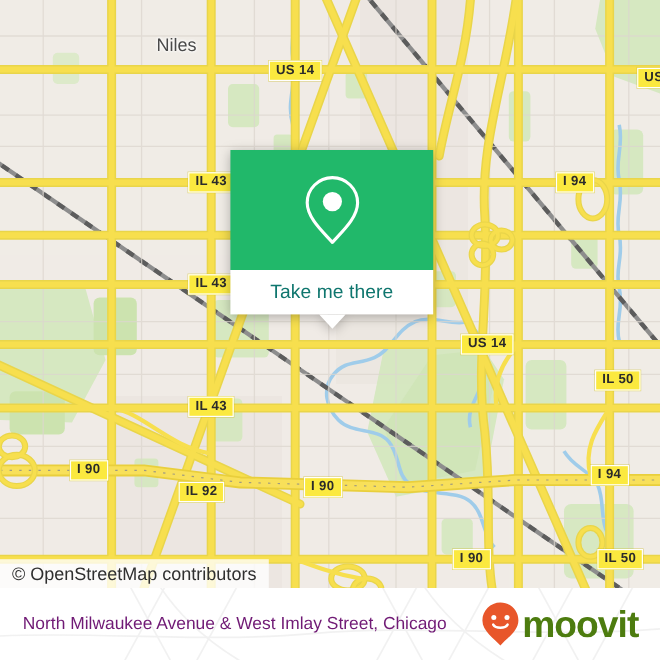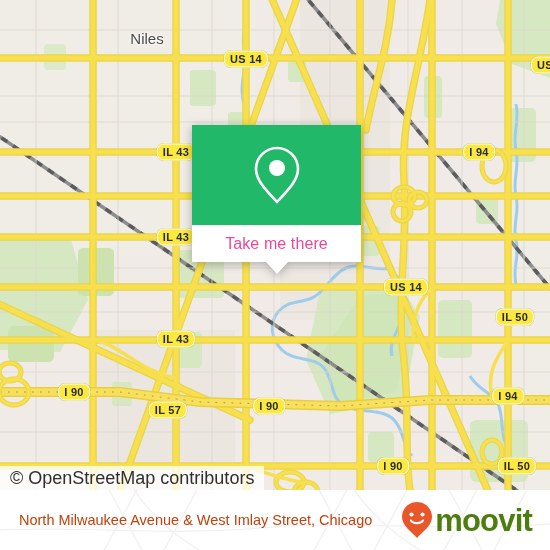--- a/index.html
+++ b/index.html
@@ -24,21 +24,21 @@
     overflow: hidden;
     background: #efeae5;
   }
   #map-svg { position: absolute; left: 0; top: 0; }
 
   
   .shield {
     position: absolute;
     background: #fbe93f;
     border: 1.5px solid #ffffff;
-    border-radius: 7px;
+    border-radius: 0;
     color: #2b2b2b;
     font-size: 11px;
     font-weight: bold;
     font-family: "Liberation Sans", sans-serif;
     padding: 1px 5px 2px 5px;
     line-height: 12px;
     letter-spacing: 0.3px;
     white-space: nowrap;
     box-shadow: 0 0 0 0.5px rgba(200,185,40,0.55);
     transform: translate(-50%, -50%);
@@ -56,21 +56,21 @@
   
   #osm-attrib {
     position: absolute;
     left: 0;
     bottom: 0;
     height: 24px;
     background: rgba(255,255,255,0.78);
     display: flex;
     align-items: center;
     padding: 0 10px 0 10px;
-    font-size: 18px;
+    font-size: 15px;
     color: #2f2f2f;
     font-family: "Liberation Sans", sans-serif;
     white-space: nowrap;
   }
 
   
   #callout {
     position: absolute;
     left: 192px;
     top: 125px;
@@ -87,21 +87,21 @@
   #callout-white {
     background: #ffffff;
     height: 37px;
     display: flex;
     align-items: center;
     justify-content: center;
     position: relative;
   }
   #callout-label {
     font-size: 16px;
-    color: #ec4899;
+    color: #0f766e;
     font-family: "Liberation Sans", sans-serif;
     letter-spacing: 0.1px;
   }
   #callout-tail {
     position: absolute;
     left: 50%;
     top: 100%;
     margin-left: -11px;
     width: 0; height: 0;
     border-left: 11px solid transparent;
@@ -129,21 +129,21 @@
     left: 0; top: 0;
     width: 550px; height: 60px;
     display: flex;
     align-items: center;
     justify-content: space-between;
     padding: 0 18px 0 19px;
     box-sizing: border-box;
   }
   #footer-title {
     font-size: 14.5px;
-    color: #c2410c;
+    color: #701a75;
     line-height: 20px;
     font-family: "Liberation Sans", sans-serif;
     max-width: 370px;
   }
   #brand {
     display: flex;
     align-items: center;
     gap: 1px;
   }
   #brand-wordmark {
@@ -339,21 +339,21 @@
   <div class="shield" style="left:246px; top:59px;">US 14</div>
   <div class="shield" style="left:525px; top:65px;margin-left:28px;">US 41</div>
   <div class="shield" style="left:176px; top:152px;">IL 43</div>
   <div class="shield" style="left:479px; top:152px;">I 94</div>
   <div class="shield" style="left:176px; top:237px;">IL 43</div>
   <div class="shield" style="left:406px; top:287px;">US 14</div>
   <div class="shield" style="left:515px; top:317px;">IL 50</div>
   <div class="shield" style="left:176px; top:339px;">IL 43</div>
   <div class="shield" style="left:74px;  top:392px;">I 90</div>
   <div class="shield" style="left:508px; top:396px;">I 94</div>
-  <div class="shield" style="left:168px; top:410px;">IL 57</div>
+  <div class="shield" style="left:168px; top:410px;">IL 92</div>
   <div class="shield" style="left:269px; top:406px;">I 90</div>
   <div class="shield" style="left:393px; top:466px;">I 90</div>
   <div class="shield" style="left:517px; top:466px;">IL 50</div>
 
   <div id="osm-attrib">© OpenStreetMap contributors</div>
 
   <div id="callout">
     <div id="callout-green">
       <svg width="54" height="62" viewBox="0 0 54 62">
         <path d="M27,4 C15.4,4 6,13.4 6,25 C6,38 20,50 27,58 C34,50 48,38 48,25 C48,13.4 38.6,4 27,4 Z" fill="none" stroke="#ffffff" stroke-width="2.6" stroke-linejoin="round"></path>

